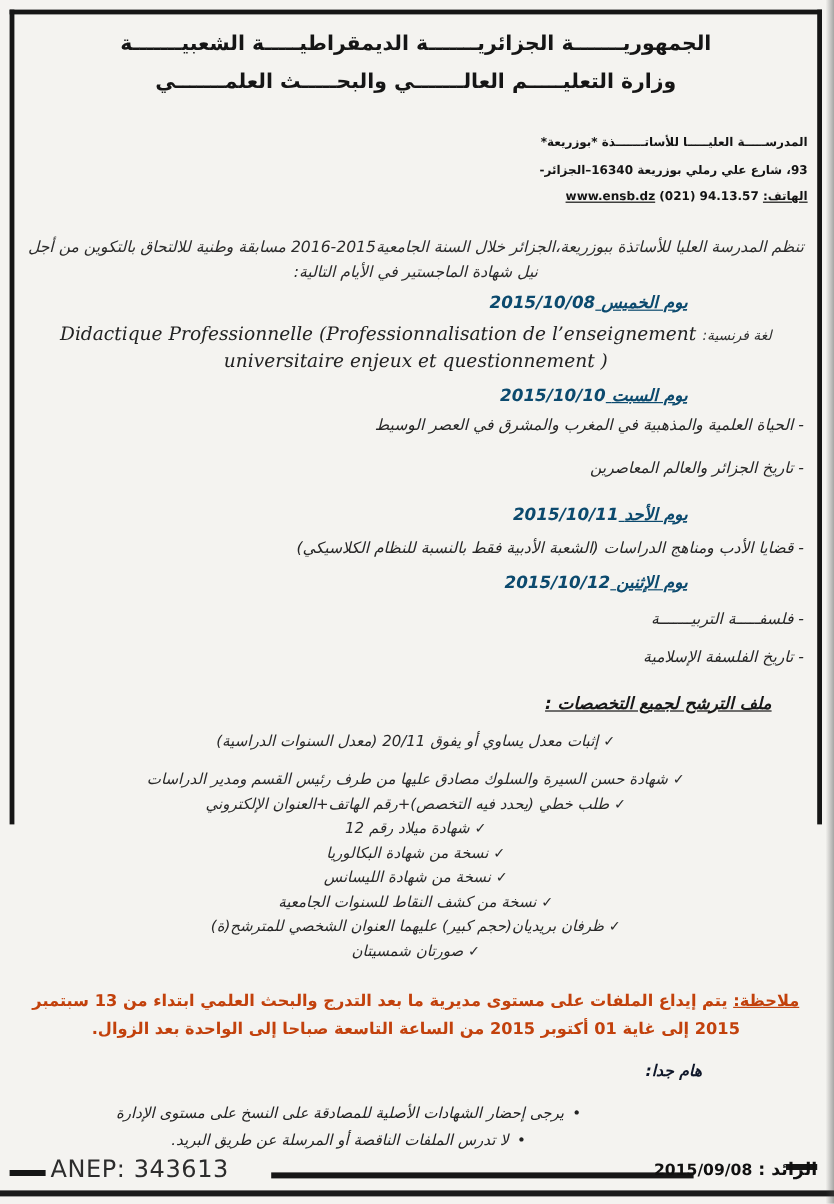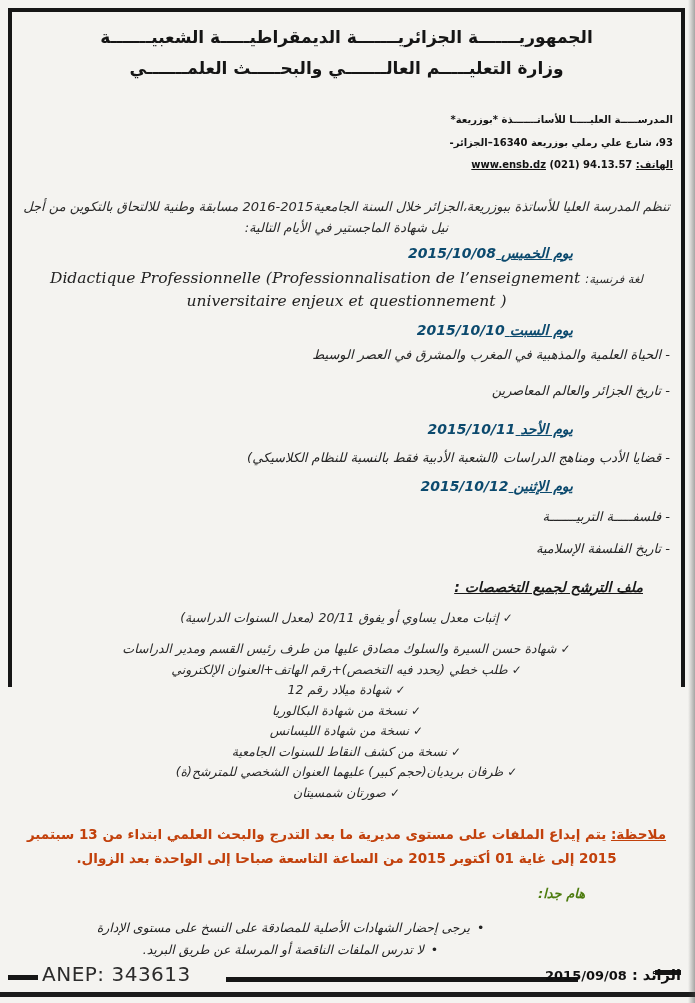--- a/index.html
+++ b/index.html
@@ -62,21 +62,21 @@
   .req-item.first { margin-bottom:11px; }
   .check { margin-left:4px; font-style:normal; font-size:12px; }
 
   
   .note { margin:19px 3px 0 3px; text-align:center; font-weight:bold; font-size:13.5px; line-height:24px; color:#c2410c; }
   .note-label { text-decoration:underline; }
 
   
   .important-title {
     margin:14px 88px 0 0; font-weight:bold; font-style:italic; font-size:13px;
-    text-align:right; color:#4d7c0f; line-height:20px;
+    text-align:right; color:#0f172a; line-height:20px;
   }
   .important-list { margin:13px 112px 0 0; text-align:center; font-weight:normal; font-style:italic; font-size:12.5px; line-height:22px; color:#222; }
   .bullet { margin-left:7px; font-style:normal; }
 
   
   .seg { position:absolute; background:#161616; }
   .seg-left  { left:8px;   top:975px; width:30px;  height:5px; }
   .seg-mid   { left:226px; top:977px; width:352px; height:5px; }
   .seg-right { left:655px; top:970px; width:26px;  height:5px; }
   .anep {

